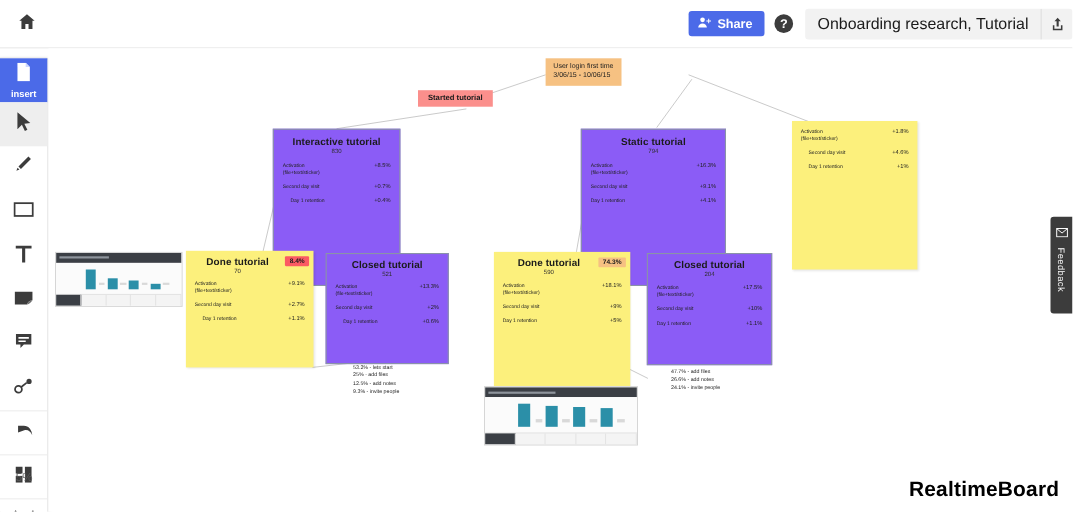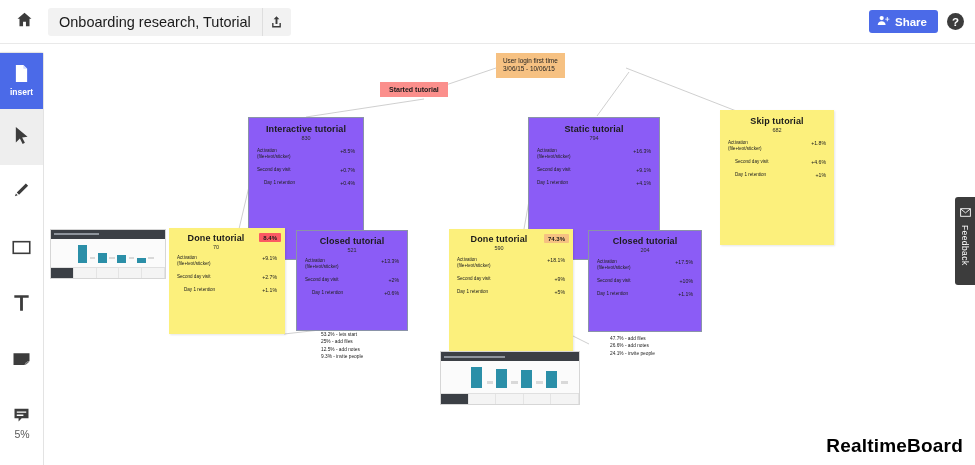--- a/index.html
+++ b/index.html
@@ -41,21 +41,21 @@
     cursor:pointer;
   }
   
   #toolbar {
     position:absolute; left:0; top:52px; width:44px;
     background:#fff; border:1px solid #e3e3e3; border-left:none;
     border-radius:0 3px 3px 0;
     box-shadow:0 1px 3px rgba(0,0,0,.12);
   }
   .tool {
-    height:56px; display:flex; flex-direction:column;
+    height:40px; display:flex; flex-direction:column;
     align-items:center; justify-content:center; cursor:pointer; color:#3c3c3c;
   }
   .tool.active { background:#4b6ae8; color:#fff; }
   .tool-label { font-size:8.5px; font-weight:bold; margin-top:1px; }
   .tool.sep { border-top:1px solid #ededed; }
   .tool.selected-tool { background:#eeeeee; }
   #zoom-level {
     position:absolute; left:0; top:428px; width:44px; text-align:center;
     font-size:10.5px; color:#585858;
   }
@@ -133,41 +133,41 @@
 </head>
 <body>
 
 <div id="topbar">
   <div id="home-btn">
     <span>
       <svg width="17" height="17" viewBox="0 0 20 20">
           <path d="M10 2.2 1.8 9.2h2.3V18h4.2v-5.4h3.4V18h4.2V9.2h2.3z" fill="#3c3c3c"></path>
         </svg>
     </span>
-  </div>
-  <div id="title-chip">
-    <div id="board-title">Onboarding research, Tutorial</div>
-    <div id="share-chip">
-      <svg width="13" height="14" viewBox="0 0 14 16">
-          <path d="M7 1.3 3.7 4.9h2.2v5.4h2.2V4.9h2.2zM2 9v5.2h10V9h-1.6v3.6H3.6V9z" fill="#3c3c3c"></path>
-        </svg>
-    </div>
   </div>
   <div id="topbar-right">
     <div id="share-button">
       <span>
         <svg width="13" height="11" viewBox="0 0 14 12">
             <circle cx="5" cy="3.3" r="2.3" fill="#fff"></circle>
             <path d="M.7 11c0-2.4 1.9-4.1 4.3-4.1s4.3 1.7 4.3 4.1z" fill="#fff"></path>
             <path d="M10.6 2.2h1v1.8h1.8v1h-1.8v1.8h-1V5h-1.8V4h1.8z" fill="#fff"></path>
           </svg>
       </span>
       <span>Share</span>
     </div>
     <div id="help-icon">?</div>
+  </div>
+  <div id="title-chip">
+    <div id="board-title">Onboarding research, Tutorial</div>
+    <div id="share-chip">
+      <svg width="13" height="14" viewBox="0 0 14 16">
+          <path d="M7 1.3 3.7 4.9h2.2v5.4h2.2V4.9h2.2zM2 9v5.2h10V9h-1.6v3.6H3.6V9z" fill="#3c3c3c"></path>
+        </svg>
+    </div>
   </div>
 </div>
 
 <div id="toolbar">
 
   <div class="tool active">
     <span>
       <svg width="15" height="17" viewBox="0 0 16 18">
           <path d="M2 0h8l4 4v14H2z" fill="#fff"></path>
           <path d="M10 0l4 4h-4z" fill="#cdd8ff"></path>
@@ -330,26 +330,20 @@
         <div class="m-val">+9.1%</div>
       </div>
       <div class="metric">
         <div class="m-label">Day 1 retention</div>
         <div class="m-val">+4.1%</div>
       </div>
     </div>
   </div>
 
   <div class="node sticky" style="left:676px; top:66px; width:114px; height:135px;">
-    <div class="nd-head">
-      <div>
-        <div class="nd-title">Skip tutorial</div>
-        <div class="nd-count">682</div>
-      </div>
-    </div>
     <div class="metrics">
       <div class="metric">
         <div class="m-label"><span>Activation</span><br><span>(file+text/sticker)</span></div>
         <div class="m-val">+1.8%</div>
       </div>
       <div class="metric">
         <div class="m-label m-indent">Second day visit</div>
         <div class="m-val">+4.6%</div>
       </div>
       <div class="metric">

